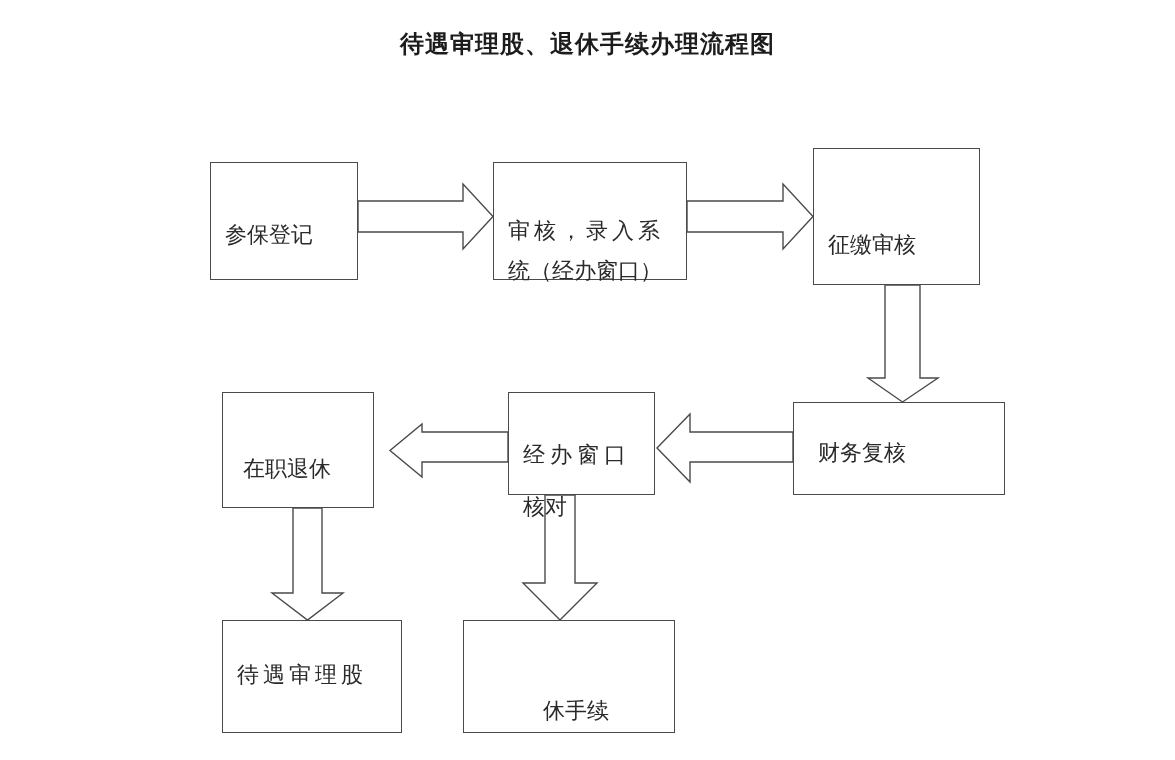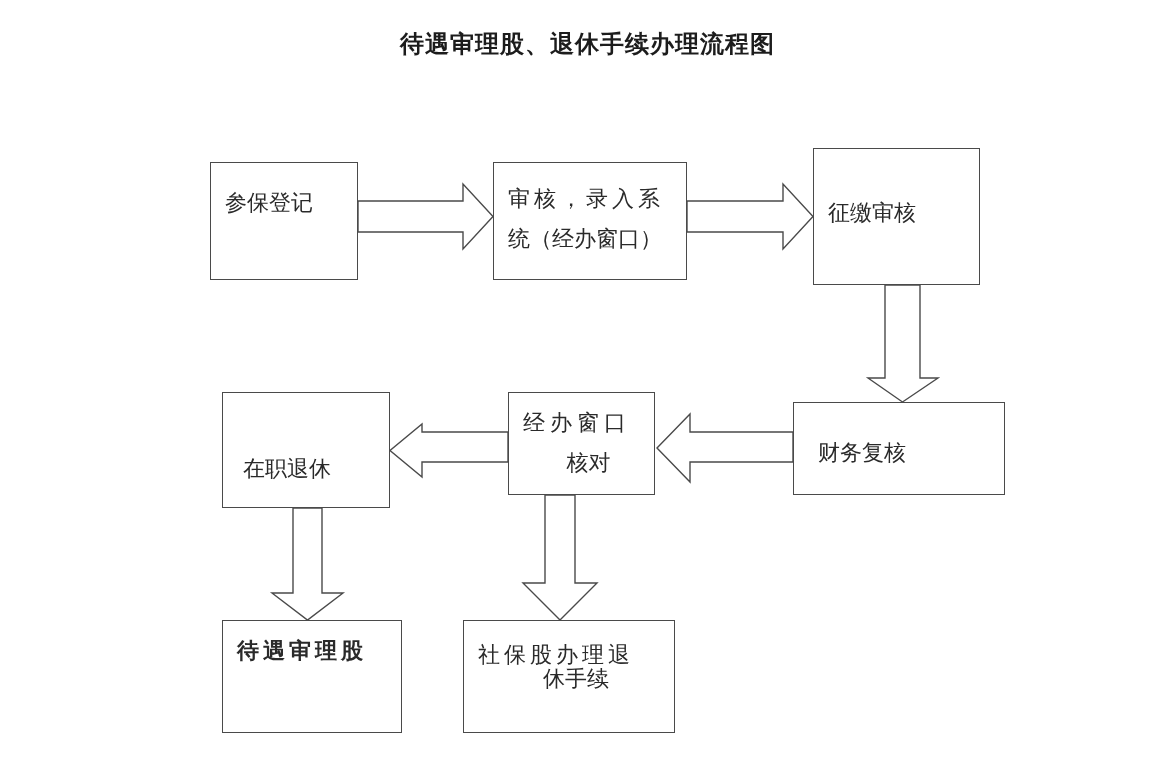--- a/index.html
+++ b/index.html
@@ -44,21 +44,21 @@
     width: 100%;
     box-sizing: border-box;
     font-size: 22px;
     line-height: 36px;
     color: #2a2a2a;
     text-align: left;
     font-family: "Liberation Serif", "DejaVu Serif", serif;
   }
   .label.ls-wide { letter-spacing: 5px; }
   .label.ls-mid  { letter-spacing: 4px; }
-  .label.pad-l   { padding-left: 14px; }
+  .label.pad-l   { padding-left: 14px; margin-top: 32px; }
   .label.pad-l20 { padding-left: 20px; }
 
   
   #arrows {
     position: absolute;
     left: 0; top: 0;
     width: 1175px;
     height: 760px;
   }
   .arrow-shape {
@@ -98,35 +98,34 @@
 
   <div class="node" style="left:493px; top:162px; width:194px; height:118px;">
     <div class="label pad-l ls-mid" style="top:18px;">审核，录入系</div>
     <div class="label pad-l" style="top:58px;">统（经办窗口）</div>
   </div>
 
   <div class="node" style="left:813px; top:148px; width:167px; height:137px;padding-left:38px;">
     <div class="label pad-l" style="top:46px;">征缴审核</div>
   </div>
 
-  <div class="node" style="left:222px; top:392px; width:168px; height:116px;">
+  <div class="node" style="left:222px; top:392px; width:152px; height:116px;">
     <div class="label pad-l20" style="top:58px;">在职退休</div>
   </div>
 
   <div class="node" style="left:508px; top:392px; width:147px; height:103px;">
     <div class="label pad-l ls-wide" style="top:12px;">经办窗口</div>
-    <div class="label pad-l" style="top:52px;text-align:center;">核对</div>
+    <div class="label pad-l" style="top:64px;">核对</div>
   </div>
 
   <div class="node" style="left:793px; top:402px; width:212px; height:93px;">
     <div class="label" style="top:32px; padding-left:24px;">财务复核</div>
   </div>
 
   <div class="node" style="left:222px; top:620px; width:180px; height:113px;">
-    <div class="label pad-l ls-mid" style="top:12px;font-weight:bold;">待遇审理股</div>
+    <div class="label pad-l ls-mid" style="top:4px;">待遇审理股</div>
   </div>
 
   <div class="node" style="left:463px; top:620px; width:212px; height:113px;">
-    <div class="label pad-l ls-mid" style="top:16px;">社保股办理退</div>
     <div class="label pad-l" style="top:40px;text-align:center;">休手续</div>
   </div>
 
 </div>
 
 </body></html>

